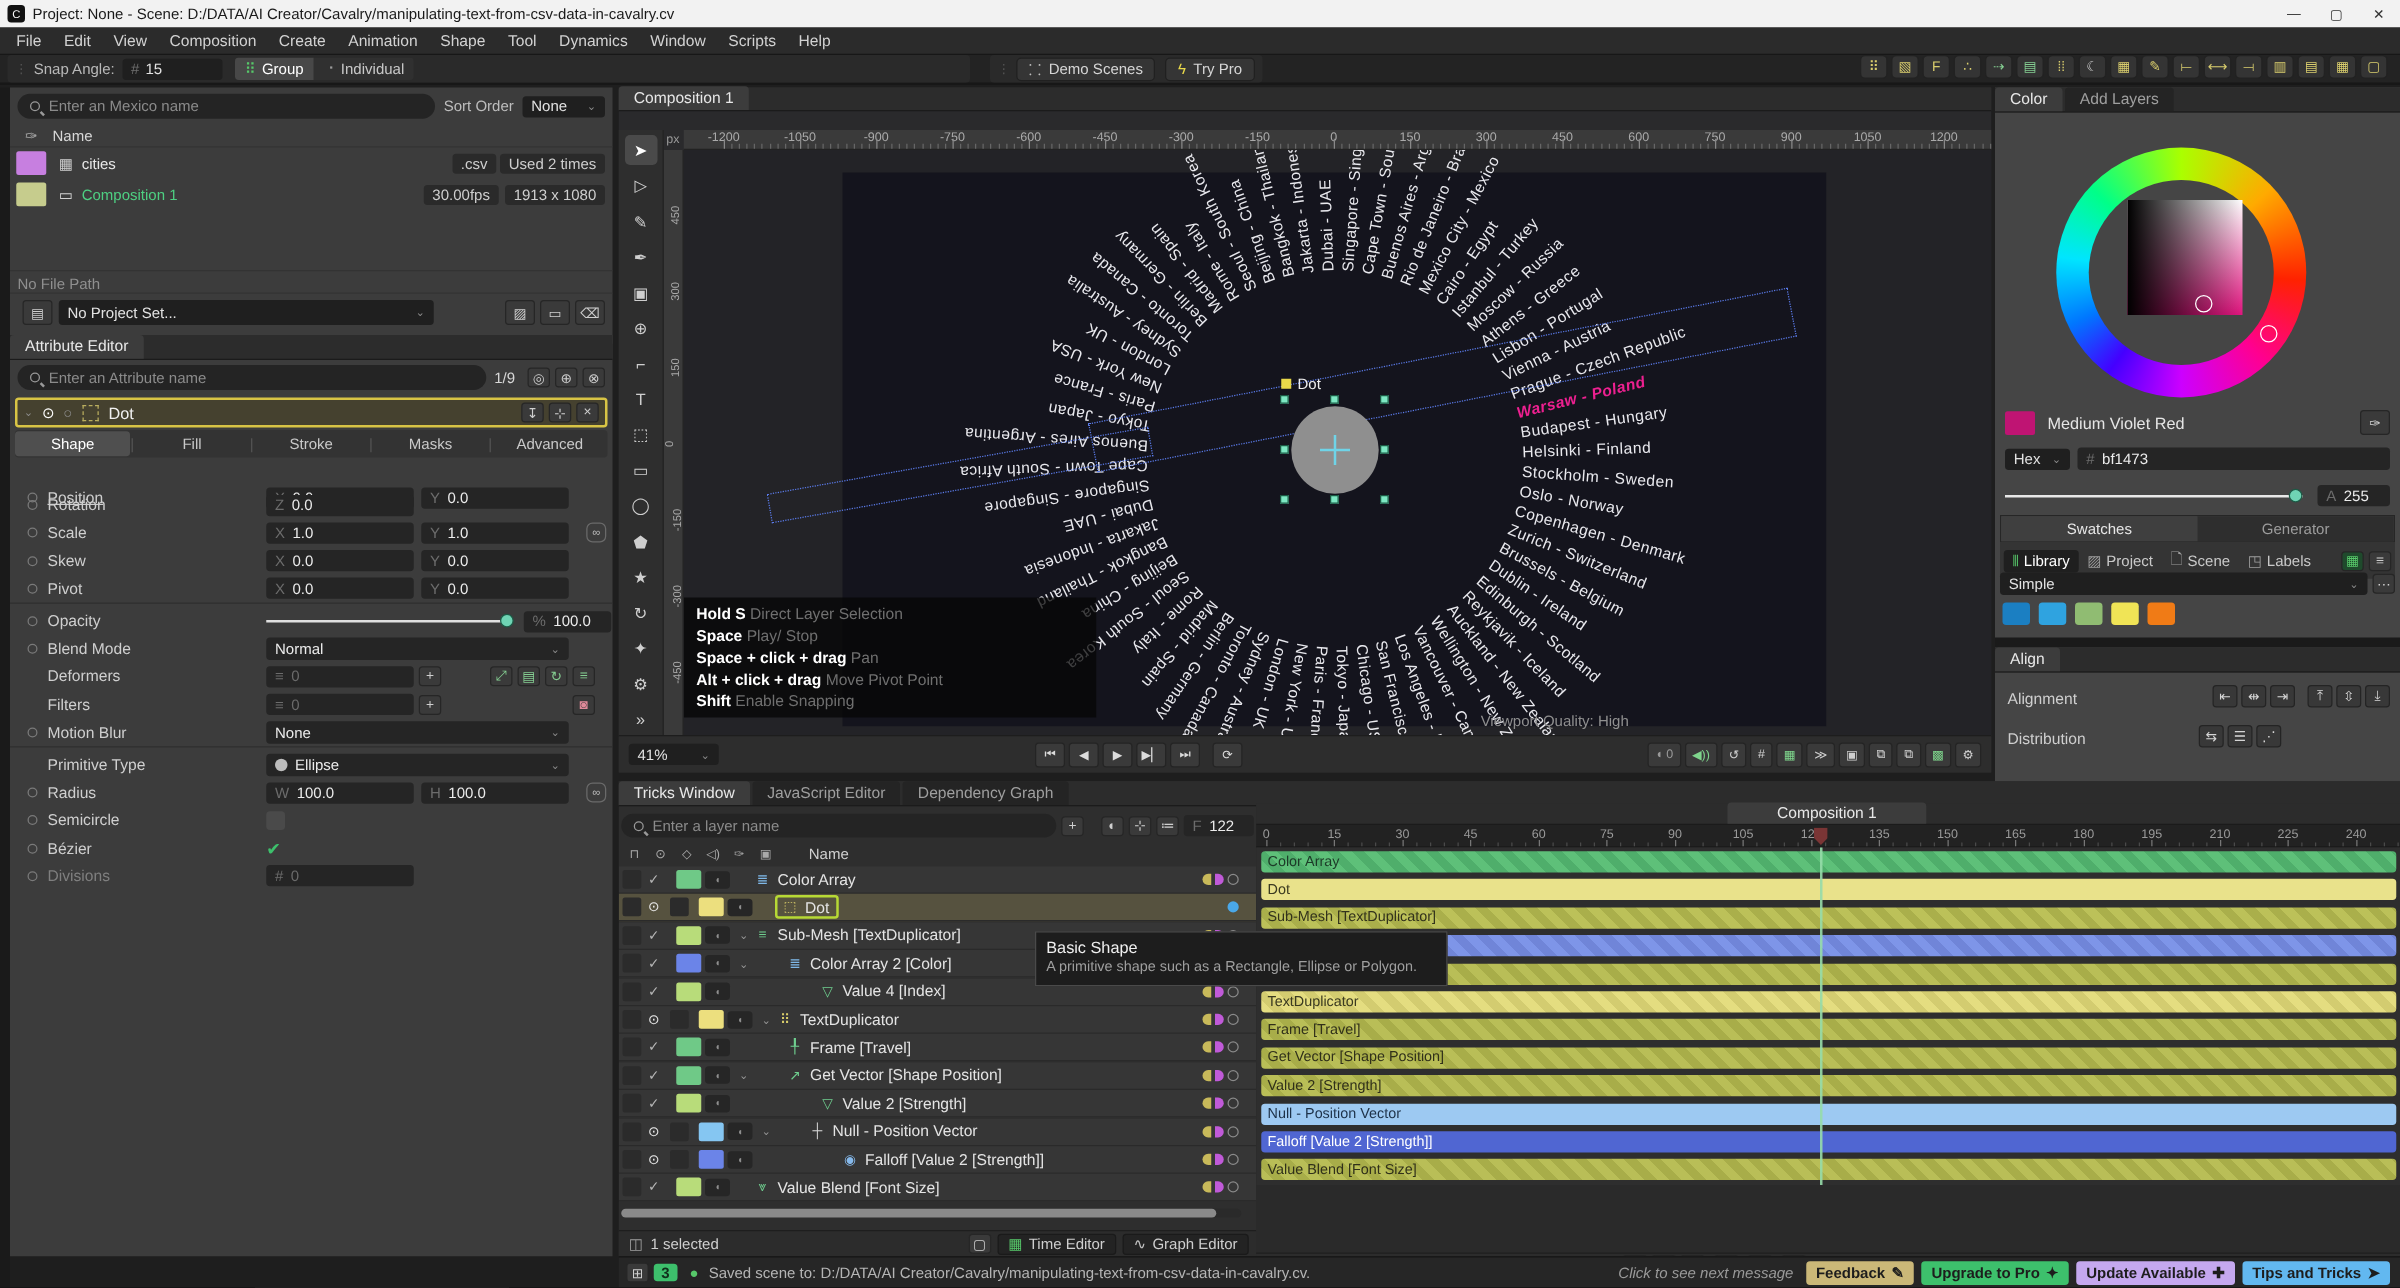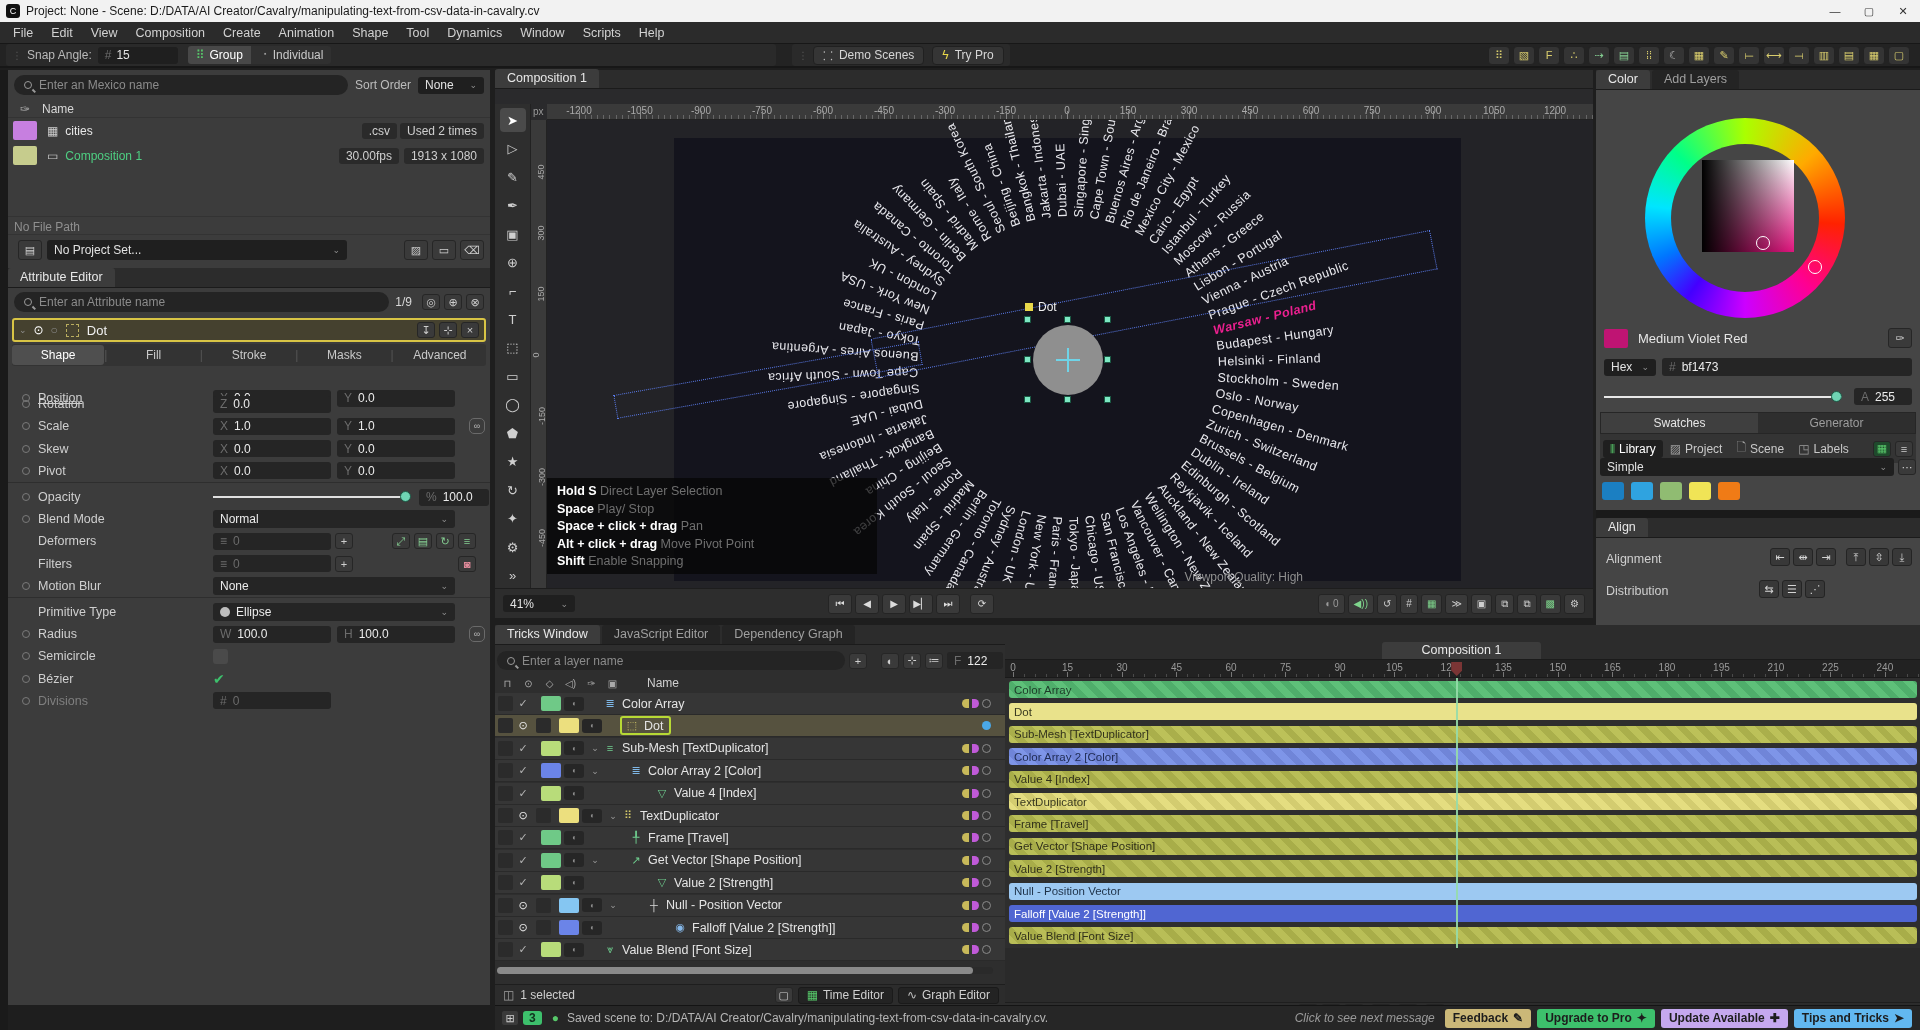--- a/index.html
+++ b/index.html
@@ -7,21 +7,21 @@
   #app{position:relative;width:1920px;height:1030px;background:#1e1e1e;overflow:hidden;color:#ccc;font-size:12px;}
   .abs{position:absolute;}
   
   #titlebar{left:0;top:0;width:1920px;height:22px;background:#f2f2f2;color:#1a1a1a;display:flex;align-items:center;font-size:12px;}
   #appicon{width:14px;height:14px;background:#111;border-radius:3px;margin:0 6px 0 6px;color:#fff;font-size:9px;display:flex;align-items:center;justify-content:center;}
   .winbtn{width:34px;height:22px;display:flex;align-items:center;justify-content:center;color:#333;font-size:11px;}
   #winbtns{position:absolute;right:0;top:0;display:flex;}
   #menubar{left:0;top:22px;width:1920px;height:22px;background:#2b2b2b;display:flex;align-items:center;padding-left:4px;border-bottom:1px solid #171717;}
   #menubar .mi{padding:0 9px;color:#d2d2d2;font-size:12.5px;}
   
-  #toolbar{left:0;top:44px;width:1920px;height:24px;background:#232323;display:flex;align-items:center;border-bottom:2px solid #171717;}
+  #toolbar{left:0;top:44px;width:1920px;height:24px;background:#232323;display:flex;border-bottom:2px solid #171717;}
   .tb-sec{display:flex;align-items:center;height:22px;background:#2a2a2a;margin-left:6px;border-radius:3px;padding:0 6px;}
   .griplet{color:#555;font-size:10px;letter-spacing:-1px;margin-right:6px;}
   .tb-label{color:#b9b9b9;margin-right:6px;}
   .nfield{background:#1f1f1f;border-radius:3px;height:17px;display:flex;align-items:center;padding:0 7px;color:#e2e2e2;}
   .nfield .pre{color:#6e6e6e;margin-right:5px;}
   .seg{display:flex;height:18px;border-radius:3px;overflow:hidden;margin-left:10px;}
   .seg .sgb{display:flex;align-items:center;padding:0 8px;background:#303030;color:#c9c9c9;gap:5px;}
   .seg .sgb.on{background:#484848;color:#fff;}
   .tbtn{display:flex;align-items:center;gap:6px;background:#353535;border:1px solid #202020;border-radius:4px;height:19px;padding:0 9px;color:#d6d6d6;margin-left:8px;}
   .ibtn{width:22px;height:19px;background:#343434;border:1px solid #222;border-radius:4px;display:flex;align-items:center;justify-content:center;margin-left:3px;font-size:11px;color:#cfcf86;}
@@ -1313,20 +1313,24 @@
         <div style="margin-left:auto;display:flex;align-items:center;margin-right:10px;">
           <span class="mag"></span>
           <div style="width:130px;height:2px;background:#5a5a5a;margin:0 8px;position:relative;">
             <div style="position:absolute;left:0;top:-4px;width:9px;height:9px;border-radius:50%;background:#6fd4b4;"></div>
           </div>
           <span class="mag"></span>
         </div>
       </div>
     </div>
 
+    <div id="tooltip">
+      <div style="color:#f0f0f0;font-size:13px;">Basic Shape</div>
+      <div style="color:#9f9f9f;font-size:11.5px;margin-top:3px;">A primitive shape such as a Rectangle, Ellipse or Polygon.</div>
+    </div>
   </div>
 
   <div class="abs" id="statusbar">
     <div class="minib" style="margin-left:6px;">⊞</div>
     <span style="background:#3dc06c;color:#10301c;border-radius:3px;padding:0 6px;margin-left:4px;font-weight:bold;">3</span>
     <span style="color:#57c86a;margin-left:10px;">●</span>
     <span style="color:#b5b5b5;margin-left:8px;">Saved scene to: D:/DATA/AI Creator/Cavalry/manipulating-text-from-csv-data-in-cavalry.cv.</span>
     <div style="margin-left:auto;display:flex;align-items:center;margin-right:8px;">
       <span style="color:#9a9a9a;font-style:italic;margin-right:4px;">Click to see next message</span>
       <span id="st-btns" style="display:flex;">

